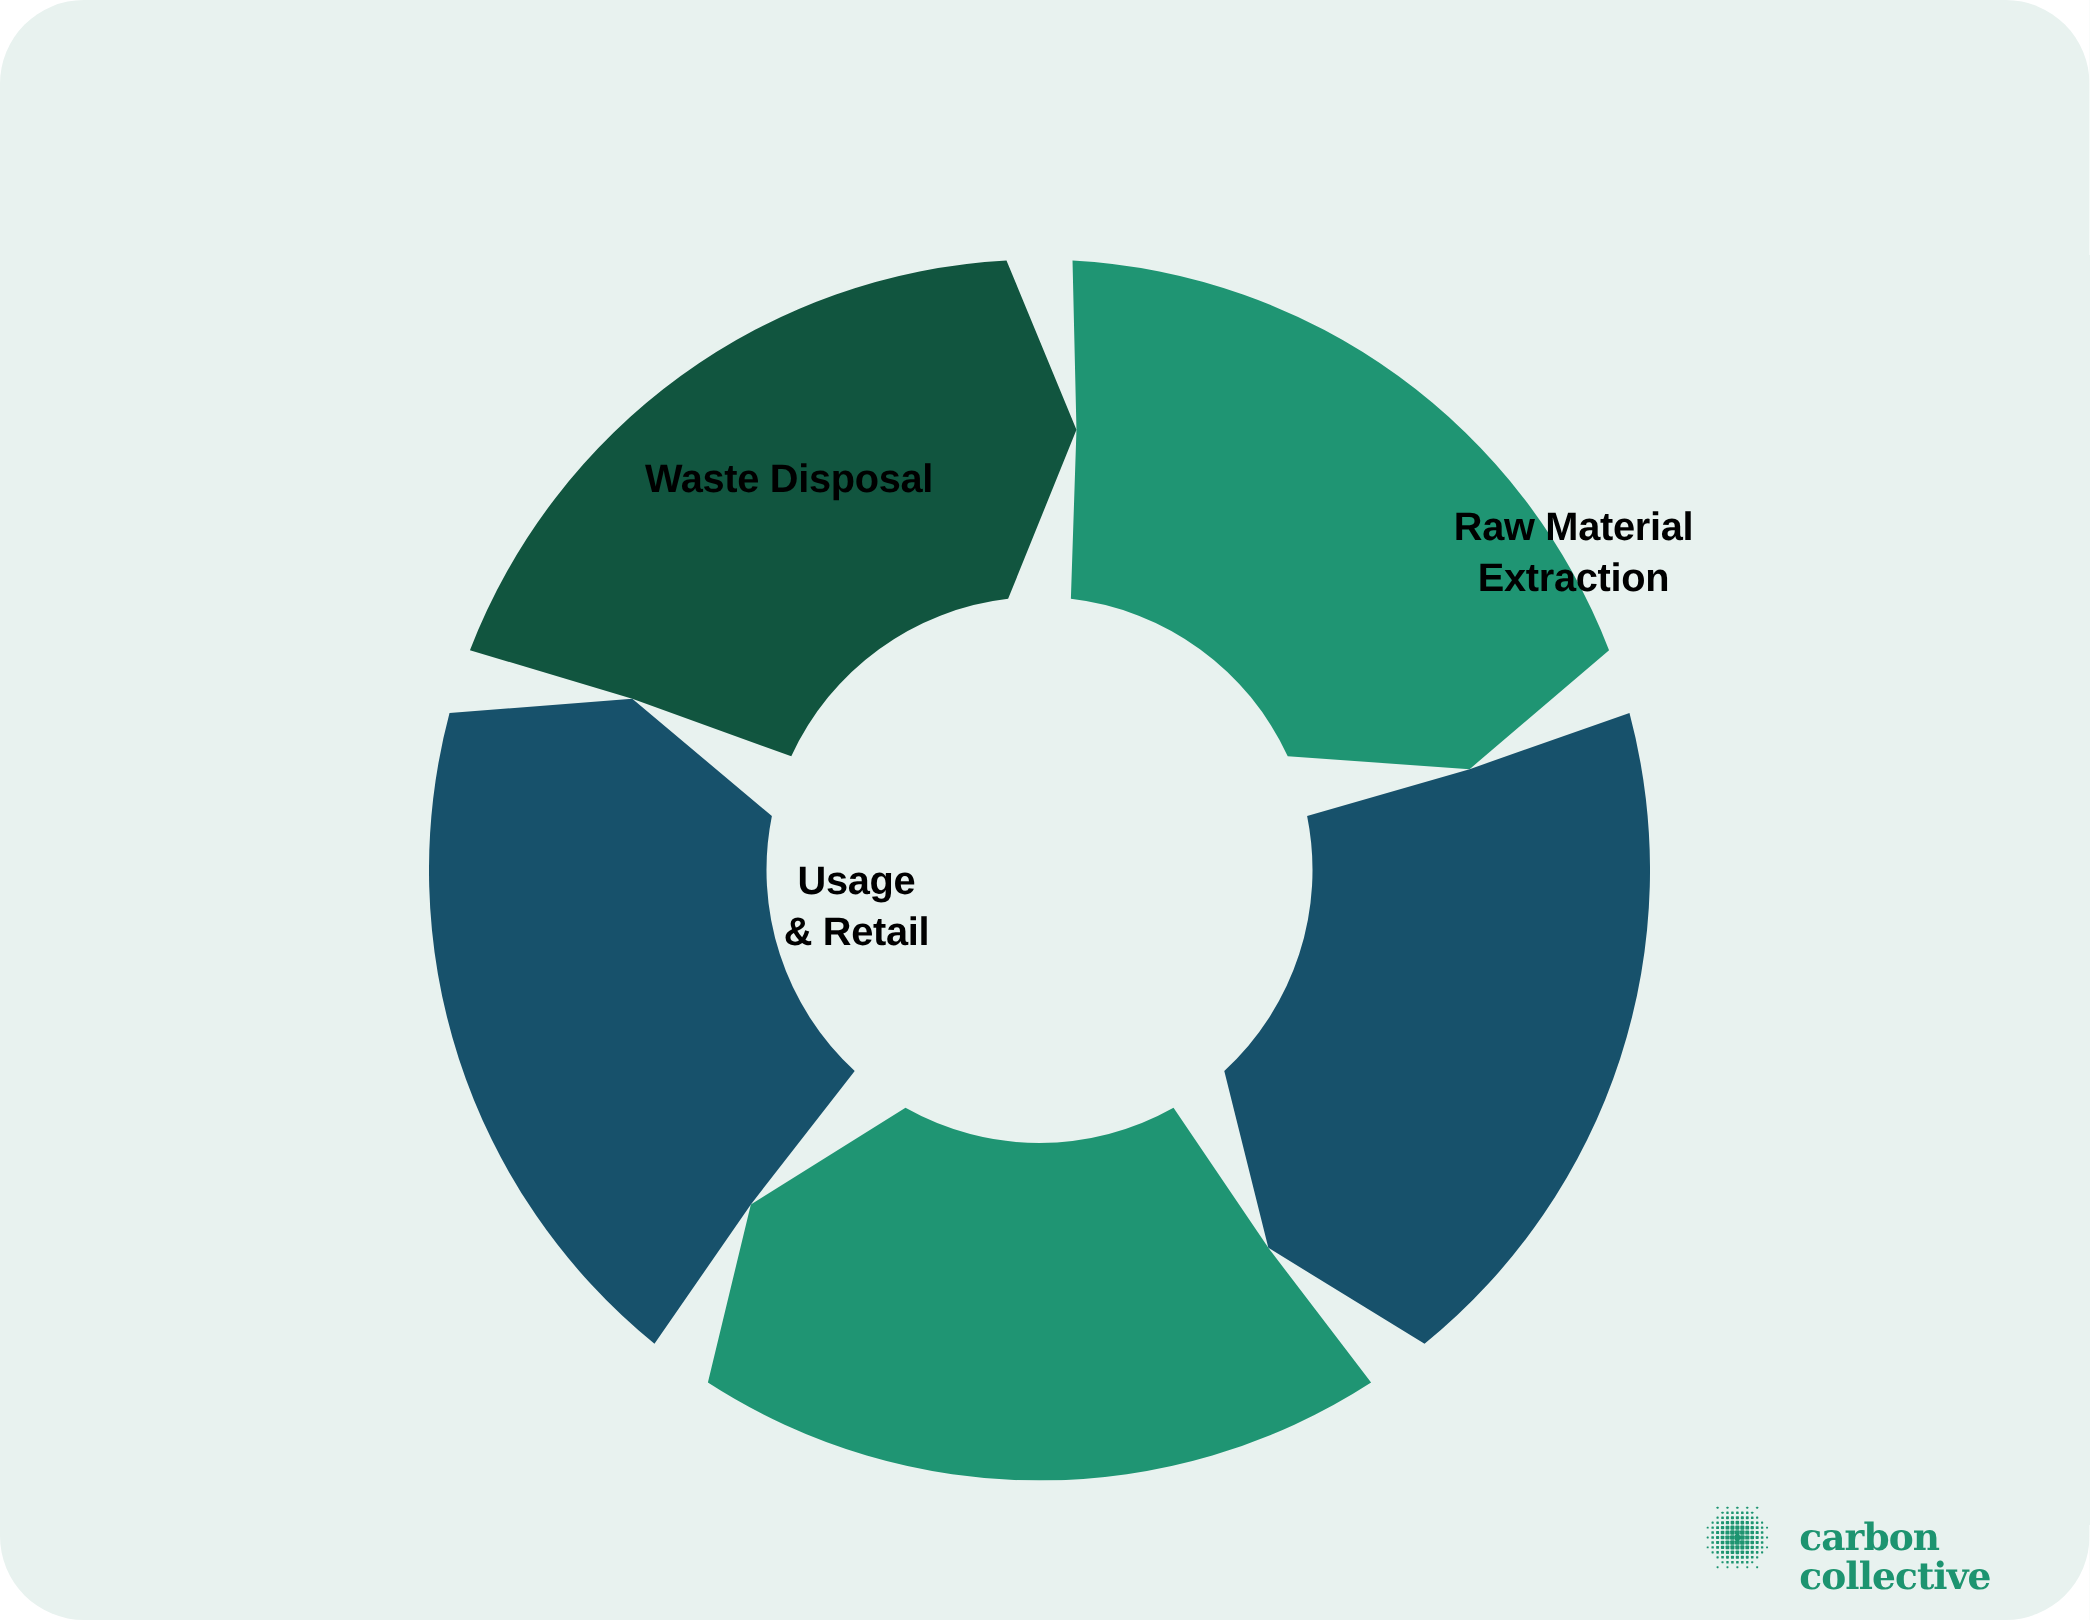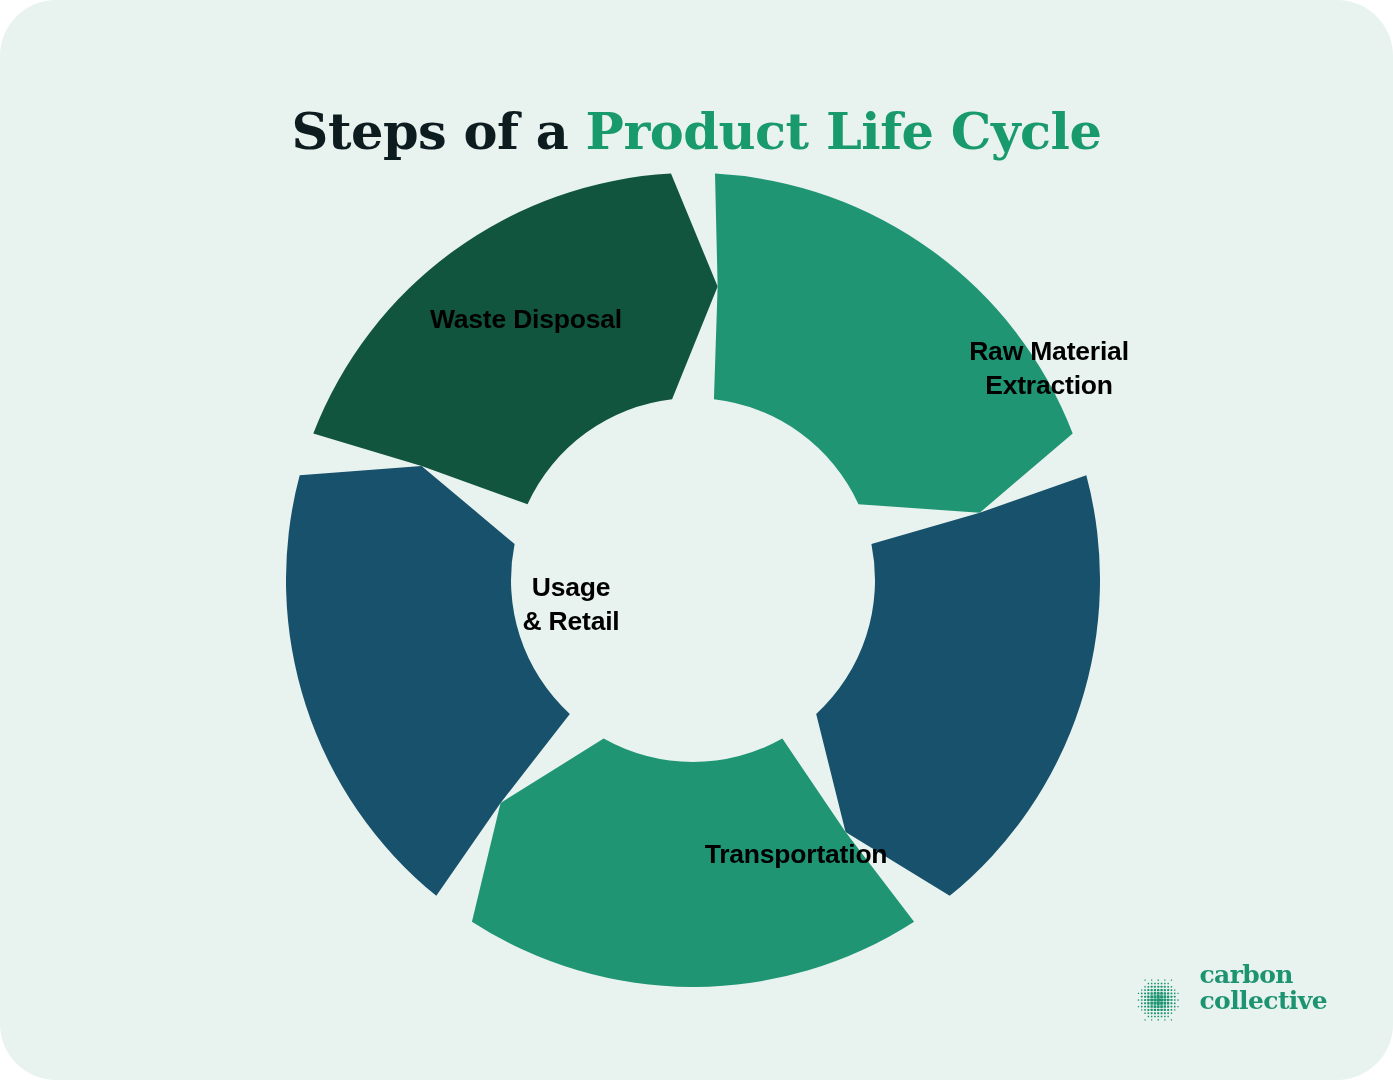--- a/index.html
+++ b/index.html
@@ -69,62 +69,60 @@
   .seg-label.l-raw   { left: 618px; top: 162px; width: 290px; }
   .seg-label.l-manu  { left: 700px; top: 490px; width: 330px; }
   .seg-label.l-trans { left: 340px; top: 665px; width: 340px; }
   .seg-label.l-usage { left: 155px; top: 398px; width: 260px; }
   .seg-label.l-waste { left: 70px; top: 130px; width: 340px; }
 
   
   #logo {
     position: absolute;
     left: 1131px;
-    top: 962px;
+    top: 985px;
     width: 196px;
     height: 78px;
     display: flex;
-    align-items: flex-start;
+    align-items: flex-end;
     gap: 14px;
   }
   #logo-mark { width: 76px; height: 76px; display: block; }
   #logo-text {
     font-family: "DejaVu Serif", "Liberation Serif", serif;
     font-weight: bold;
     font-size: 25px;
     line-height: 1.02;
     color: #1d9470;
     letter-spacing: -0.6px;
     white-space: pre-line;
   }
 </style>
 </head>
 <body>
 
 <div id="canvas" style="background: rgb(232, 242, 239);">
 
-  <h1 id="title"><span class="t-dark" style="color: rgb(12, 28, 31);">Steps of a </span><span class="t-green" style="color: rgb(24, 154, 108);">Product Life Cycle</span></h1>
 
   <div id="cycle-wrap">
     <svg id="cycle-svg" viewBox="0 0 814 814" xmlns="http://www.w3.org/2000/svg">
 
       <path id="seg-raw" d="M 429.01 0.6 A 407 407 0 0 1 786.71 260.48 L 693.72 339.75 L 572.48 331.24 A 182 182 0 0 0 427.92 226.21 L 431.64 113.53 Z" fill="#1f9573"></path>
 
       <path id="seg-manu" d="M 800.32 302.35 A 407 407 0 0 1 663.69 722.85 L 559.56 658.9 L 530.19 540.97 A 182 182 0 0 0 585.41 371.03 L 693.72 339.75 Z" fill="#17516b"></path>
 
       <path id="seg-trans" d="M 628.07 748.73 A 407 407 0 0 1 185.93 748.73 L 214.57 629.94 L 317.66 565.56 A 182 182 0 0 0 496.34 565.56 L 559.56 658.9 Z" fill="#1f9573"></path>
 
       <path id="seg-usage" d="M 150.31 722.85 A 407 407 0 0 1 13.68 302.35 L 135.51 292.88 L 228.59 371.03 A 182 182 0 0 0 283.81 540.97 L 214.57 629.94 Z" fill="#17516b"></path>
 
       <path id="seg-waste" d="M 27.29 260.48 A 407 407 0 0 1 384.99 0.6 L 431.64 113.53 L 386.08 226.21 A 182 182 0 0 0 241.52 331.24 L 135.51 292.88 Z" fill="#11553f"></path>
     </svg>
 
     <div class="seg-label l-raw">Raw Material
 Extraction</div>
-    <div class="seg-label l-trans">Transportation</div>
     <div class="seg-label l-usage">Usage
 &amp; Retail</div>
     <div class="seg-label l-waste">Waste Disposal</div>
   </div>
 
   <div id="logo">
     <svg id="logo-mark" viewBox="0 0 76 76" xmlns="http://www.w3.org/2000/svg">
         <rect x="18.70" y="9.50" width="1.80" height="1.80" rx="0.41" fill="#1d9470"></rect>
         <rect x="27.90" y="9.50" width="1.80" height="1.80" rx="0.41" fill="#1d9470"></rect>
         <rect x="37.06" y="9.46" width="1.89" height="1.89" rx="0.42" fill="#1d9470"></rect>

